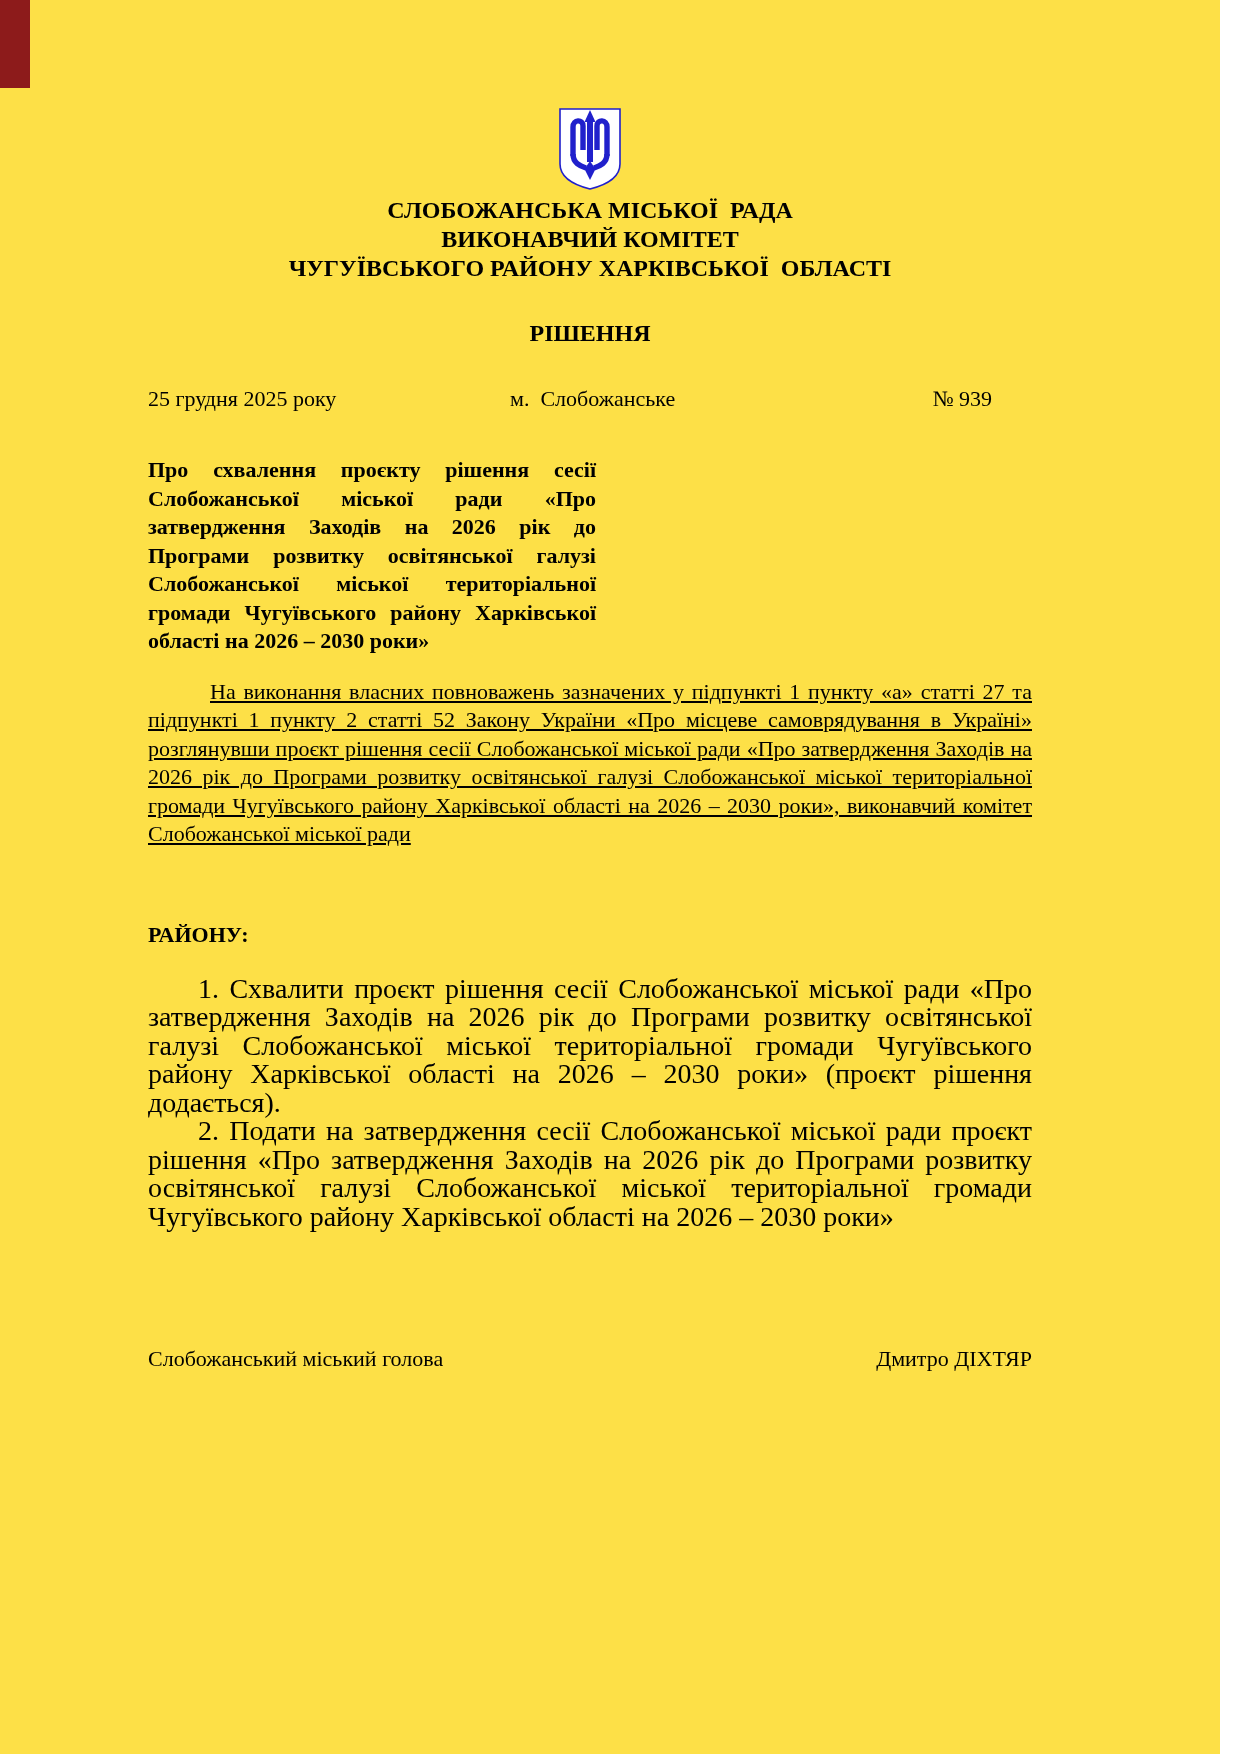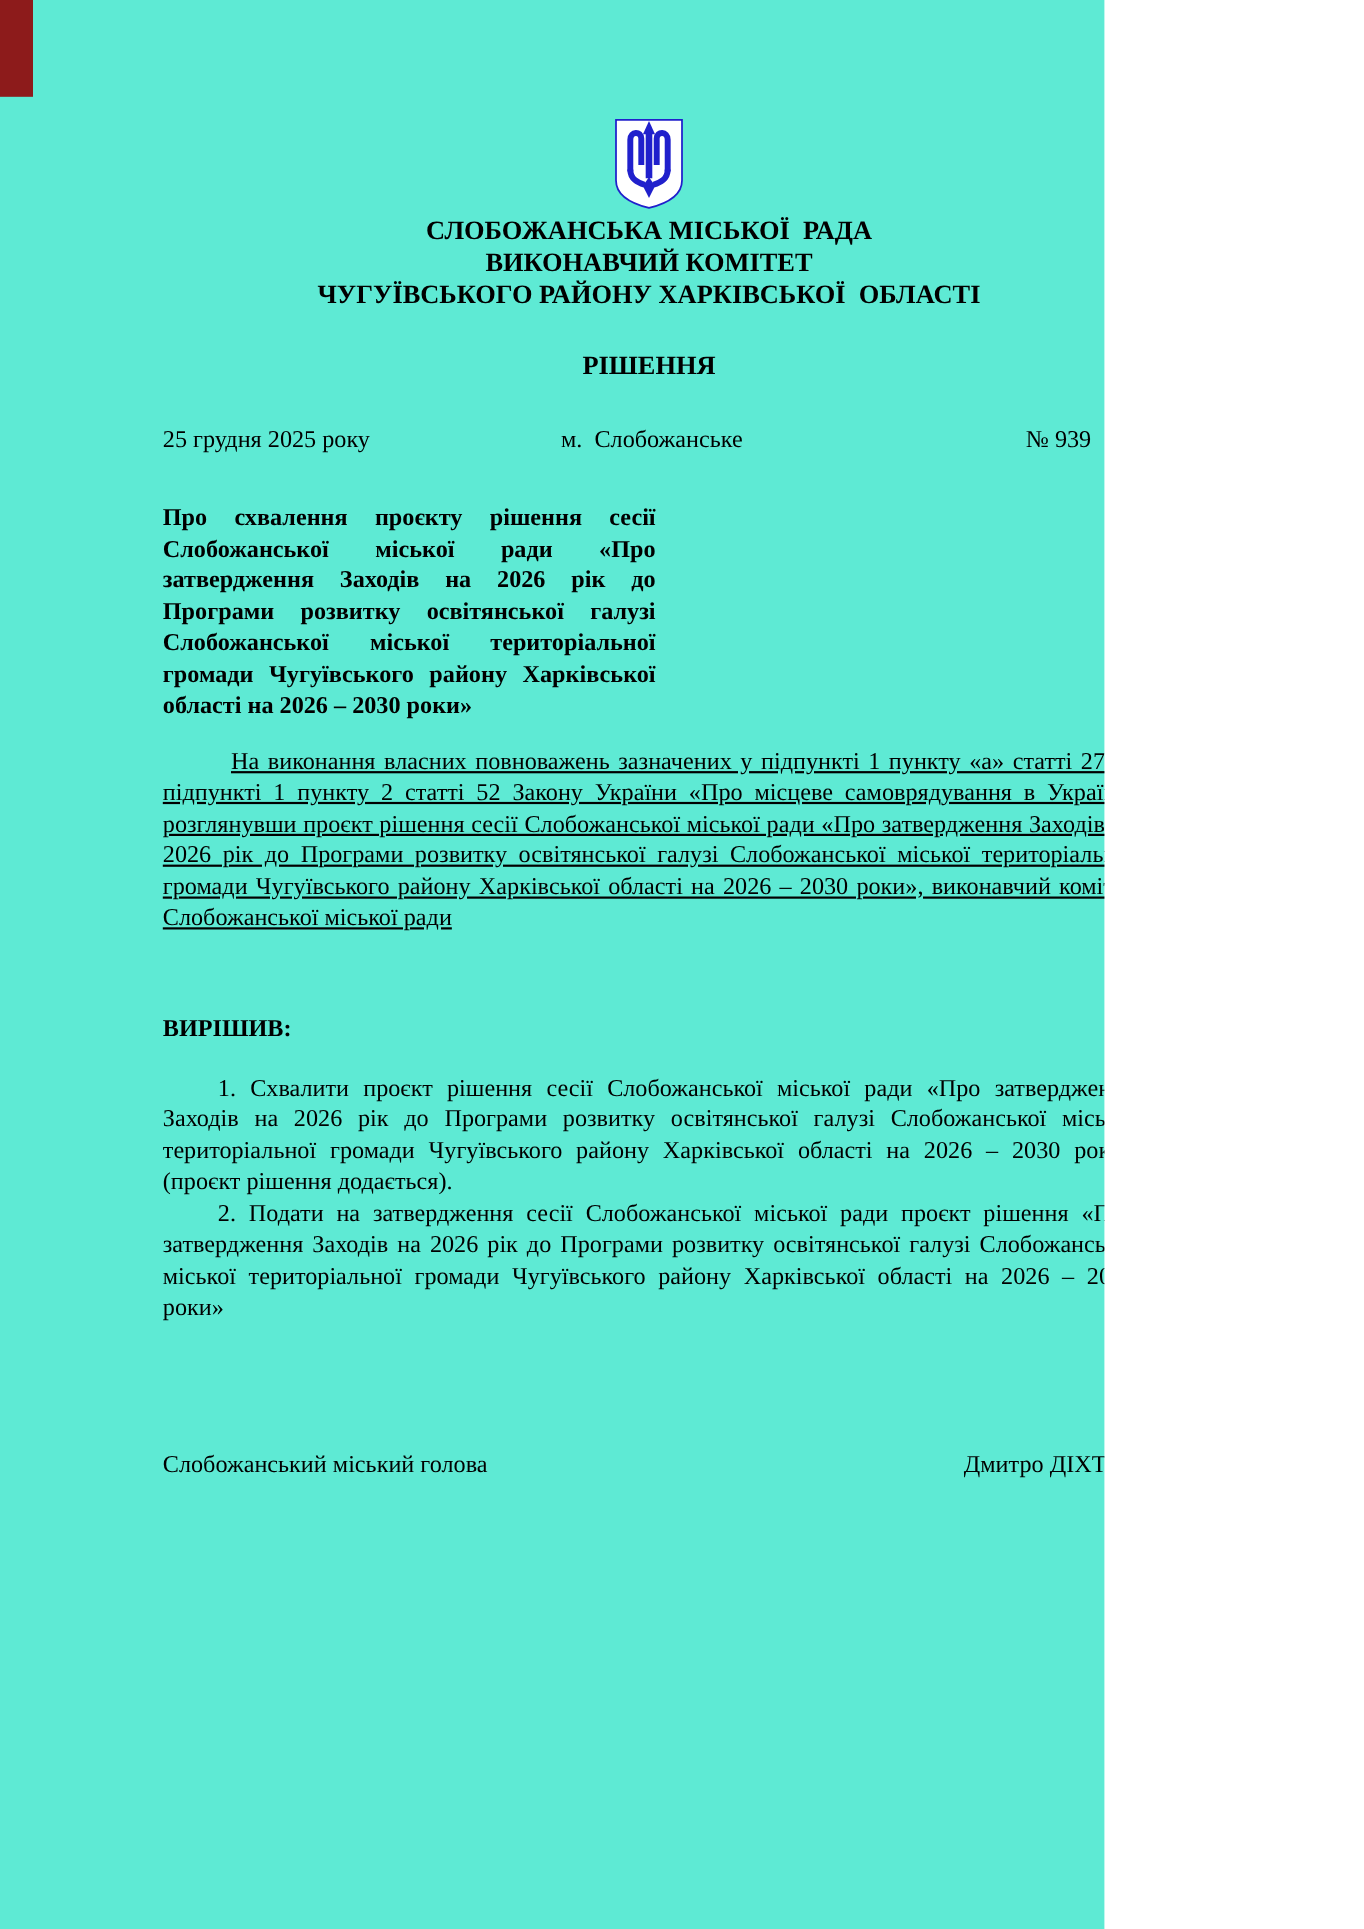--- a/index.html
+++ b/index.html
@@ -1,20 +1,20 @@
 <!DOCTYPE html>
 <html><head>
 <meta charset="utf-8">
 <style>
   html,body{margin:0;padding:0;background:#ffffff;}
   .page{
     position:relative;
-    width:1004px;
+    width:1220px;
     height:1754px;
-    background:#5eead4;
+    background:#fde047;
     font-family:"Liberation Serif", serif;
     color:#000000;
     overflow:hidden;
   }
   .corner-mark{
     position:absolute;
     left:0;top:0;
     width:30px;height:88px;
     background:#8d1b1b;
   }
@@ -73,21 +73,21 @@
   }
   .resolved{
     margin-top:72px;
     font-size:22px;
     line-height:28px;
     font-weight:bold;
   }
   .items{margin-top:26px;}
   .item{
     margin:0;
-    font-size:22px;
+    font-size:28px;
     line-height:28.5px;
     text-align:justify;
     text-indent:50px;
   }
   .sig-row{
     margin-top:114px;
     display:flex;
     justify-content:space-between;
     font-size:22px;
     line-height:28px;
@@ -127,21 +127,21 @@
     <div class="date-row">
       <span class="date-left">25 грудня 2025 року</span>
       <span class="date-place">м.  Слобожанське</span>
       <span class="date-number">№ 939</span>
     </div>
 
     <div class="subject">Про схвалення проєкту рішення сесії Слобожанської міської ради «Про затвердження Заходів на 2026 рік до Програми розвитку освітянської галузі Слобожанської міської територіальної громади Чугуївського району Харківської області  на 2026 – 2030 роки»</div>
 
     <p class="preamble">На виконання власних повноважень зазначених у підпункті 1 пункту «а» статті 27 та підпункті 1 пункту 2 статті 52 Закону України «Про місцеве самоврядування в Україні» розглянувши проєкт рішення сесії Слобожанської міської ради «Про затвердження Заходів на 2026 рік до Програми розвитку освітянської галузі  Слобожанської міської територіальної громади Чугуївського району Харківської області  на 2026 – 2030 роки», виконавчий комітет Слобожанської міської ради</p>
 
-    <div class="resolved">ВИРІШИВ:</div>
+    <div class="resolved">РАЙОНУ:</div>
 
     <div class="items">
       <p class="item">1. Схвалити проєкт рішення сесії Слобожанської міської ради «Про затвердження Заходів на 2026 рік до Програми розвитку освітянської галузі  Слобожанської міської територіальної громади Чугуївського району Харківської області  на 2026 – 2030 роки» (проєкт рішення додається).</p>
       <p class="item">2.  Подати на затвердження сесії Слобожанської міської ради проєкт рішення «Про затвердження Заходів на 2026 рік до Програми розвитку освітянської галузі  Слобожанської міської територіальної громади Чугуївського району Харківської області  на 2026 – 2030 роки»</p>
     </div>
 
     <div class="sig-row">
       <span>Слобожанський міський голова</span>
       <span>Дмитро ДІХТЯР</span>
     </div>

